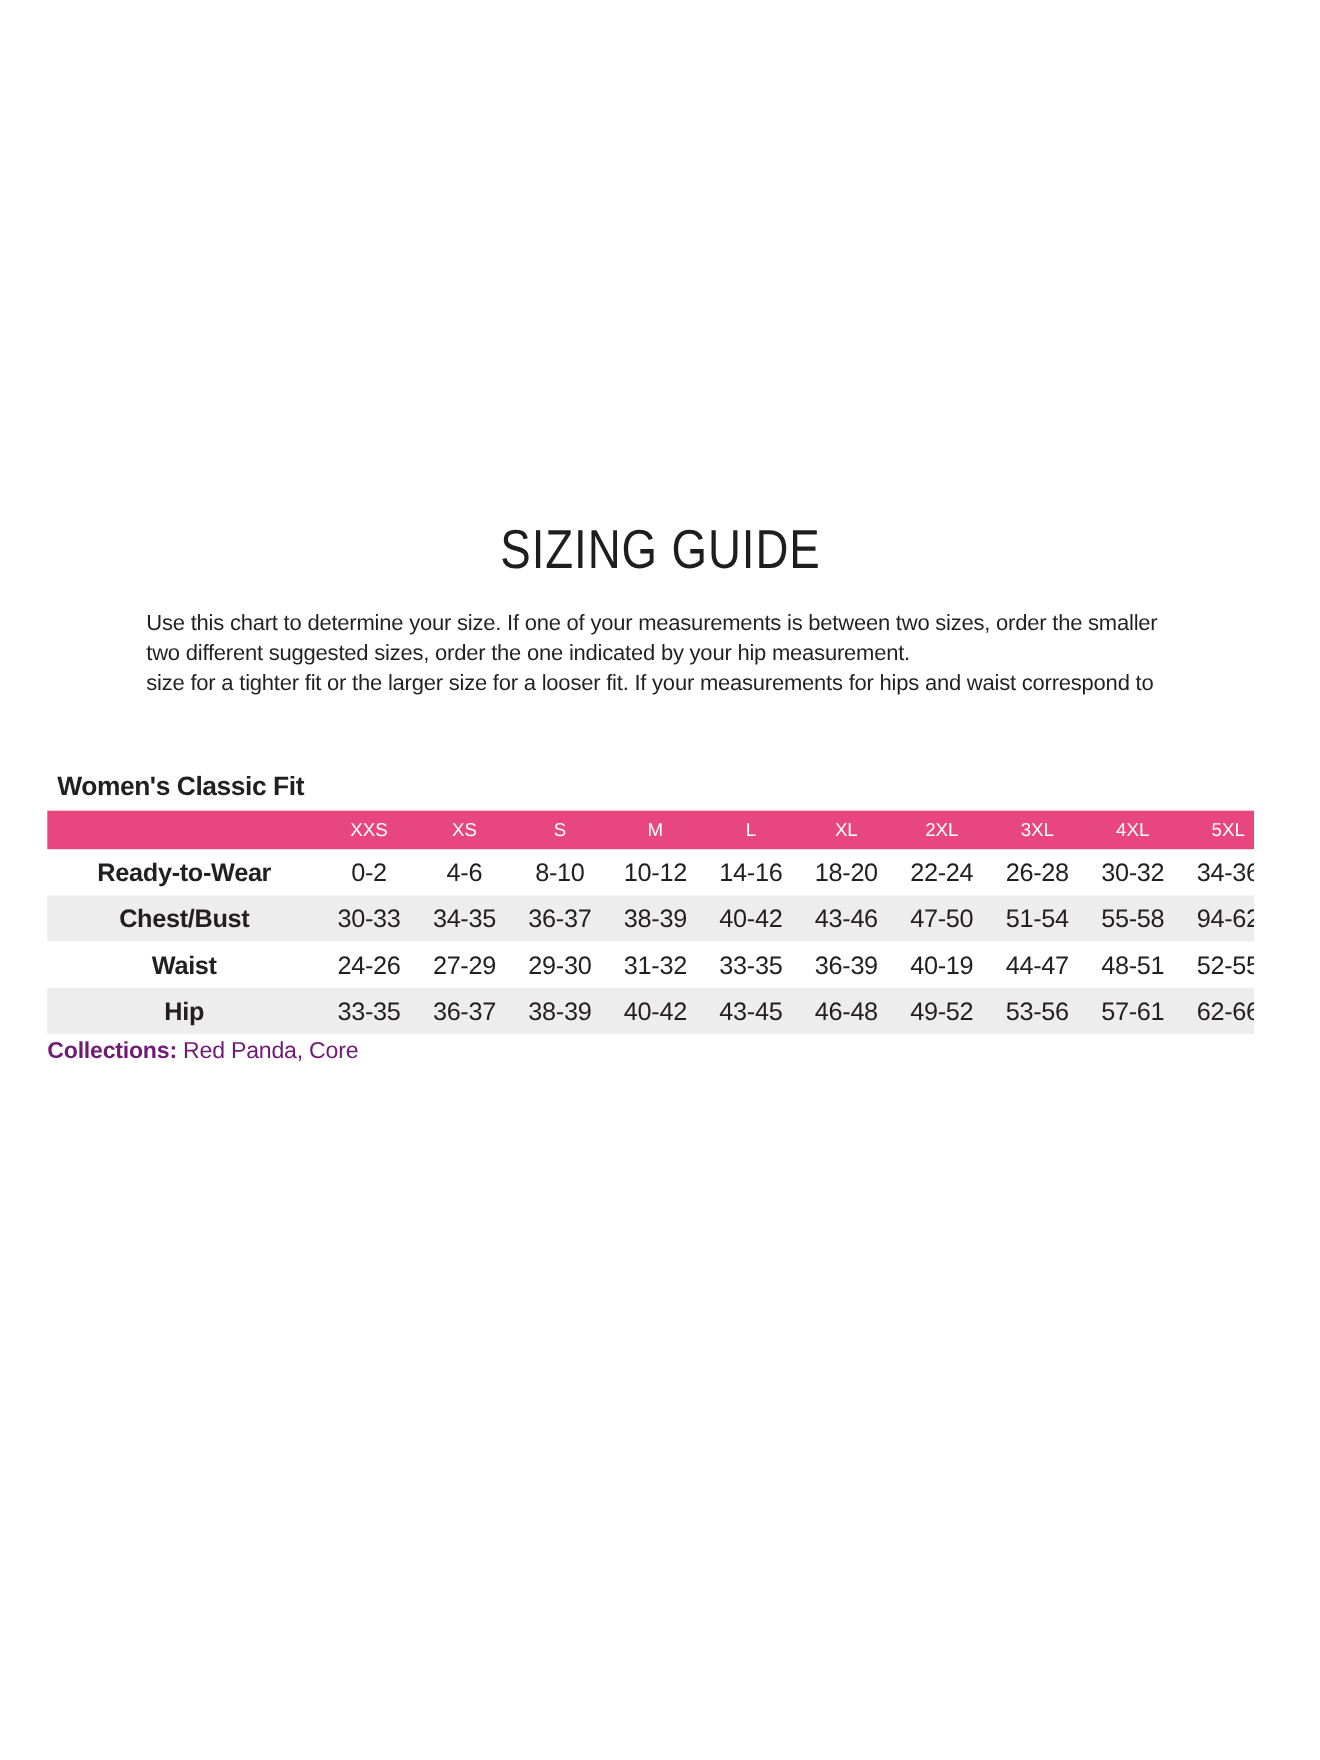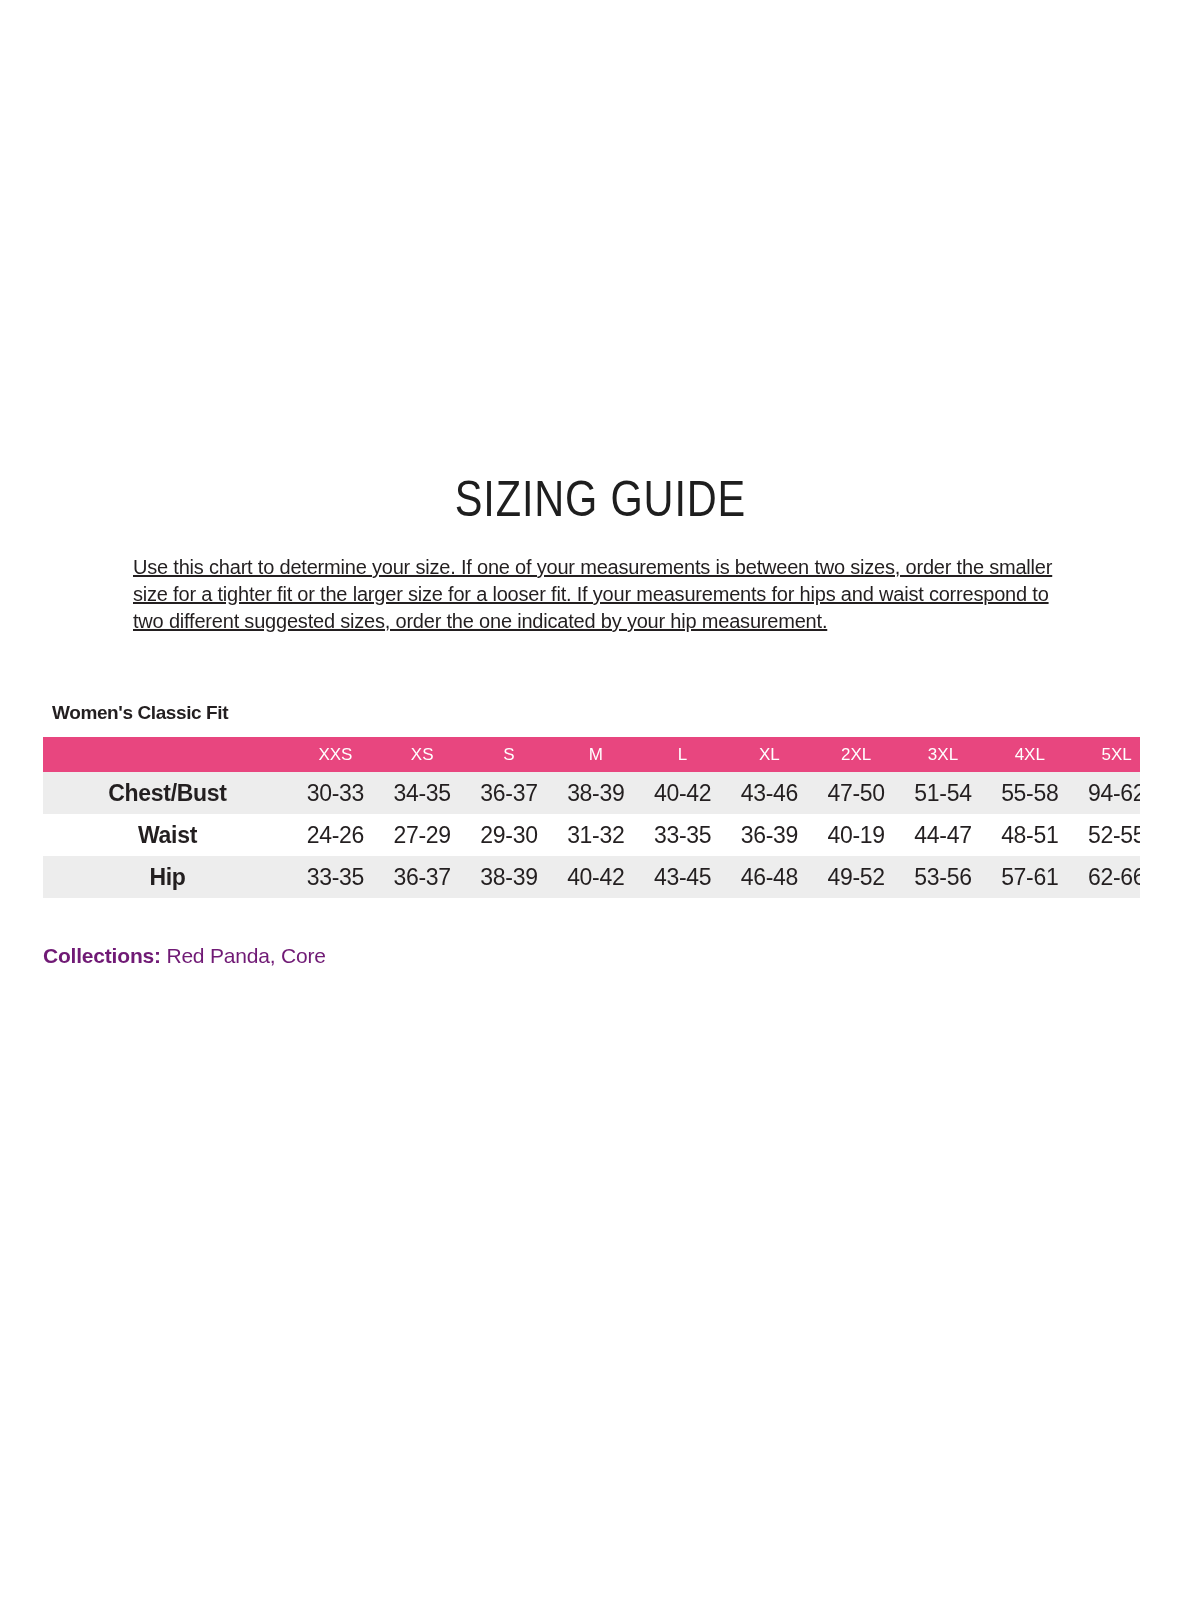--- a/index.html
+++ b/index.html
@@ -23,26 +23,26 @@
     transform-origin: center;
     letter-spacing: 1px;
   }
 
   
   .intro {
     position: absolute; top: 554px; left: 133px;
     font-size: 20px; line-height: 27px; letter-spacing: -0.2px;
     color: #231F20;
   }
-  .intro .line { white-space: nowrap; text-decoration: underline; }
+  .intro .line { white-space: nowrap; }
 
   
   .section-title {
     position: absolute; top: 702px; left: 52px;
-    font-size: 19px; font-weight: 700; letter-spacing: -0.4px;
+    font-size: 24px; font-weight: 700; letter-spacing: -0.4px;
     color: #231F20;
   }
 
   
   .size-table { position: absolute; top: 737px; left: 43px; width: 1117px; }
   .trow {
     display: grid;
     grid-template-columns: 249px repeat(10, 1fr);
     align-items: center;
     text-align: center;
@@ -66,42 +66,55 @@
 </style>
 </head>
 <body>
 
 <div class="page">
 
   <h1 class="page-title"><span class="stretch">SIZING GUIDE</span></h1>
 
   <div class="intro">
     <div class="line">Use this chart to determine your size. If one of your measurements is between two sizes, order the smaller</div>
+    <div class="line">two different suggested sizes, order the one indicated by your hip measurement.</div>
     <div class="line">size for a tighter fit or the larger size for a looser fit. If your measurements for hips and waist correspond to</div>
-    <div class="line">two different suggested sizes, order the one indicated by your hip measurement.</div>
   </div>
 
   <h2 class="section-title">Women's Classic Fit</h2>
 
   <div class="size-table">
 
     <div class="trow head">
       <div></div>
       <div>XXS</div>
       <div>XS</div>
       <div>S</div>
       <div>M</div>
       <div>L</div>
       <div>XL</div>
       <div>2XL</div>
       <div>3XL</div>
       <div>4XL</div>
       <div>5XL</div>
     </div>
 
+    <div class="trow data">
+      <div class="rlabel">Ready-to-Wear</div>
+      <div>0-2</div>
+      <div>4-6</div>
+      <div>8-10</div>
+      <div>10-12</div>
+      <div>14-16</div>
+      <div>18-20</div>
+      <div>22-24</div>
+      <div>26-28</div>
+      <div>30-32</div>
+      <div>34-36</div>
+    </div>
 
     <div class="trow data alt">
       <div class="rlabel">Chest/Bust</div>
       <div>30-33</div>
       <div>34-35</div>
       <div>36-37</div>
       <div>38-39</div>
       <div>40-42</div>
       <div>43-46</div>
       <div>47-50</div>

